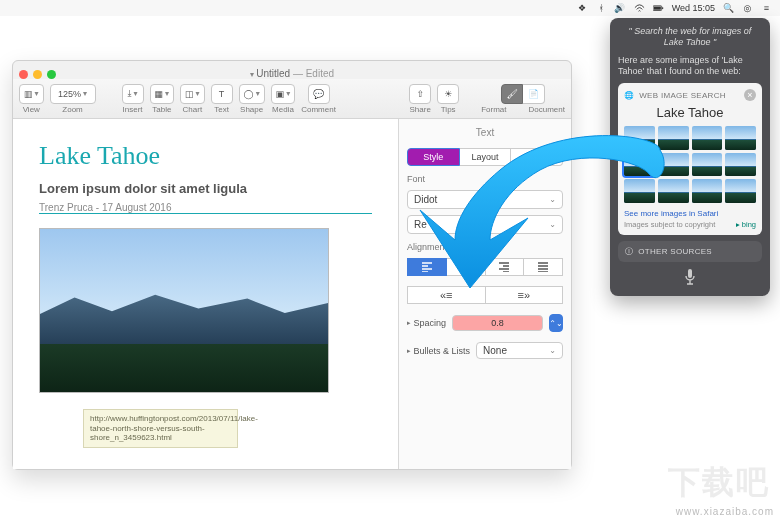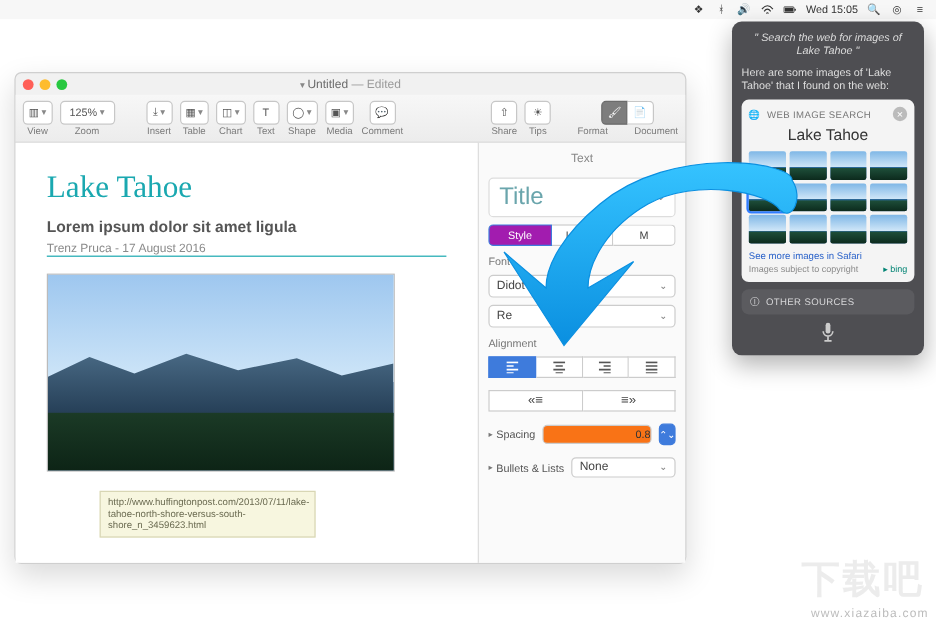--- a/index.html
+++ b/index.html
@@ -4,21 +4,21 @@
 <style>
   * { box-sizing: border-box; margin: 0; padding: 0; font-family: -apple-system, "Helvetica Neue", Arial, sans-serif; }
   body { width: 780px; height: 521px; background: #fff; position: relative; overflow: hidden; }
 
   
   .menubar { position:absolute; top:0; right:0; left:0; height:16px; background:#f7f7f7; display:flex; justify-content:flex-end; align-items:center; gap:8px; padding:0 8px; font-size:9px; color:#333; }
   .menubar .mb-icon { width:11px; height:11px; display:flex; align-items:center; justify-content:center; }
 
   
   .pages-window { position:absolute; top:60px; left:12px; width:560px; height:410px; background:#f1f1f1; border:1px solid #cfcfcf; border-radius:6px; box-shadow:0 10px 25px rgba(0,0,0,.15); display:flex; flex-direction:column; }
-  .titlebar { height:18px; display:flex; align-items:center; padding:0 6px; position:relative; }
+  .titlebar { height:18px; display:flex; align-items:flex-end; padding:0 6px; position:relative; }
   .traffic { display:flex; gap:5px; }
   .dot { width:9px; height:9px; border-radius:50%; }
   .dot.r{background:#ff5f57}.dot.y{background:#febc2e}.dot.g{background:#28c840}
   .win-title { position:absolute; left:0; right:0; text-align:center; font-size:10px; color:#6a6a6a; pointer-events:none;}
   .win-title .edited{color:#9a9a9a;}
 
   .toolbar { height:40px; display:flex; align-items:center; padding:0 6px; gap:6px; border-bottom:1px solid #d5d5d5; background:linear-gradient(#f7f7f7,#ececec); }
   .tb-group { display:flex; flex-direction:column; align-items:center; gap:1px; }
   .tb-btn { height:20px; min-width:22px; padding:0 4px; border:1px solid #c7c7c7; border-radius:4px; background:#fff; display:flex; align-items:center; justify-content:center; font-size:9px; color:#555; gap:2px;}
   .tb-seg { display:flex; }
@@ -32,21 +32,21 @@
   .doc-body { flex:1; display:flex; }
   .page { flex:1; background:#fff; margin:0 0 0 0; padding:22px 26px; position:relative; overflow:hidden;}
   .page h1 { font-family: "Didot","Georgia",serif; font-weight:400; color:#1aa8b0; font-size:26px; margin-bottom:10px;}
   .page h2 { font-size:13px; font-weight:700; color:#555; margin-bottom:6px;}
   .byline { font-size:10px; color:#8a8a8a; margin-bottom:0;}
   .rule{height:1px;background:#1aa8b0;margin-bottom:14px}
   .photo { width:290px; height:165px; border:1px solid #bbb; position:relative; }
   .photo .sky{position:absolute;inset:0;background:linear-gradient(#9ec7ef,#cfe6f8 55%,#5f8db3 55%,#2d5d87)}
   .photo .mtn{position:absolute;bottom:45px;left:0;right:0;height:55px;background:linear-gradient(#4a6b86,#243d55);clip-path:polygon(0 40%,12% 10%,25% 35%,40% 5%,55% 30%,72% 12%,85% 38%,100% 20%,100% 100%,0 100%)}
   .photo .fore{position:absolute;bottom:0;left:0;right:0;height:48px;background:linear-gradient(#1b3a26,#0d2416)}
-  .url-tip{position:absolute;left:70px;top:290px;width:180px;background:#f7f6df;border:1px solid #d8d6b4;padding:4px 6px;font-size:8px;color:#6a6a50;line-height:1.2}
+  .url-tip{position:absolute;left:70px;top:290px;width:155px;background:#f7f6df;border:1px solid #d8d6b4;padding:4px 6px;font-size:8px;color:#6a6a50;line-height:1.2}
 
   .inspector { width:173px; border-left:1px solid #d8d8d8; background:#fafafa; padding:6px 8px; font-size:10px; color:#444; display:flex; flex-direction:column; gap:6px; }
   .insp-tab{font-size:10px;color:#888;text-align:center;margin:2px 0 4px}
   .insp-title{font-family:"Didot",Georgia,serif;font-size:20px;color:#6aa5ac;border:1px solid #ddd;border-radius:4px;padding:4px 8px;background:#fff;display:flex;justify-content:space-between;align-items:center}
   .seg3{display:flex}
   .seg3 div{flex:1;text-align:center;border:1px solid #ccc;background:#fff;padding:3px 0;font-size:9px}
   .seg3 div:first-child{border-radius:4px 0 0 4px}
   .seg3 div:last-child{border-radius:0 4px 4px 0;border-left:none}
   .seg3 div+div{border-left:none}
   .seg3 .sel{background:#a21caf;color:#fff;border-color:#3e7bdc}
@@ -56,21 +56,21 @@
   .align-row div{flex:1;border:1px solid #ccc;background:#fff;height:18px;display:flex;align-items:center;justify-content:center}
   .align-row div+div{border-left:none}
   .align-row .sel{background:#3e7bdc;color:#fff;border-color:#3e7bdc}
   .align-row svg{width:10px;height:10px}
   .row2{display:flex;gap:0;margin-top:4px}
   .row2 div{flex:1;border:1px solid #ccc;background:#fff;height:18px;display:flex;align-items:center;justify-content:center;font-size:11px}
   .row2 div+div{border-left:none}
   .kv{display:flex;align-items:center;gap:6px;margin-top:4px}
   .kv .k{font-size:9px;color:#555;display:flex;align-items:center;gap:3px}
   .kv .v{flex:1}
-  .stepper{width:46px;border:1px solid #ccc;border-radius:4px;background:#f97316;font-size:9px;text-align:right;padding:2px 0;color:#333}
+  .stepper{width:46px;border:1px solid #ccc;border-radius:4px;background:#fca5a5;font-size:9px;text-align:center;padding:2px 0;color:#333}
   .blue-step{background:#3e7bdc;color:#fff;border:1px solid #3e7bdc;border-radius:4px;width:14px;height:18px;display:flex;align-items:center;justify-content:center;font-size:8px}
 
   
   .siri { position:absolute; top:18px; right:10px; width:160px; background:#4e4e52; border-radius:8px; padding:8px; color:#e8e8ea; font-size:9px; box-shadow:0 8px 20px rgba(0,0,0,.3); }
   .siri .quote{font-style:italic;text-align:center;color:#dcdcdc;margin-bottom:6px;line-height:1.25}
   .siri .resp{color:#ddd;margin-bottom:6px;line-height:1.25}
   .card{background:#f4f4f4;border-radius:6px;padding:6px;color:#333}
   .card-head{display:flex;align-items:center;gap:5px;font-size:8px;color:#777;text-transform:uppercase;letter-spacing:.3px;margin-bottom:4px}
   .card-head .x{margin-left:auto;width:12px;height:12px;border-radius:50%;background:#bbb;color:#fff;display:flex;align-items:center;justify-content:center;font-size:9px}
   .card-title{font-size:13px;text-align:center;margin:2px 0 6px;color:#333}
@@ -234,24 +234,20 @@
       <div class="photo">
         <div class="sky"></div>
           <div class="mtn"></div>
           <div class="fore"></div>
       </div>
       <div class="url-tip">http://www.huffingtonpost.com/2013/07/11/lake-tahoe-north-shore-versus-south-shore_n_3459623.html</div>
     </div>
 
     <div class="inspector">
       <div class="insp-tab">Text</div>
-      <div class="insp-title">
-        <span>Title</span>
-          <span class="chev">⌄</span>
-      </div>
       <div class="seg3">
         <div class="sel">Style</div>
         <div>Layout</div>
         <div>M</div>
       </div>
       <div class="lbl">Font</div>
       <div class="field">
           <span>Didot</span>
           <span class="chev">⌄</span>
         </div>

